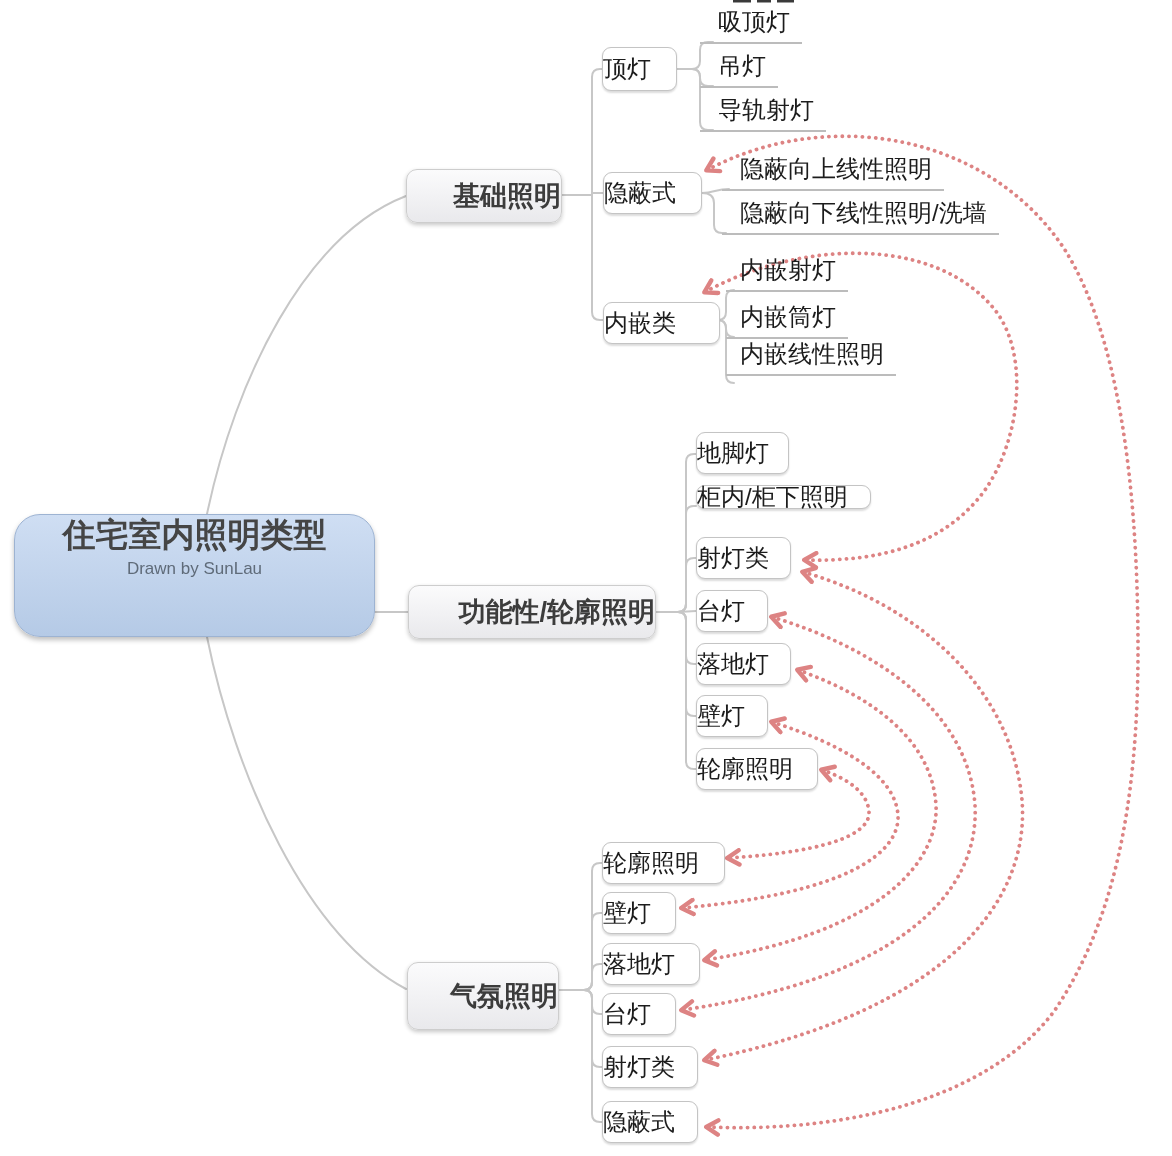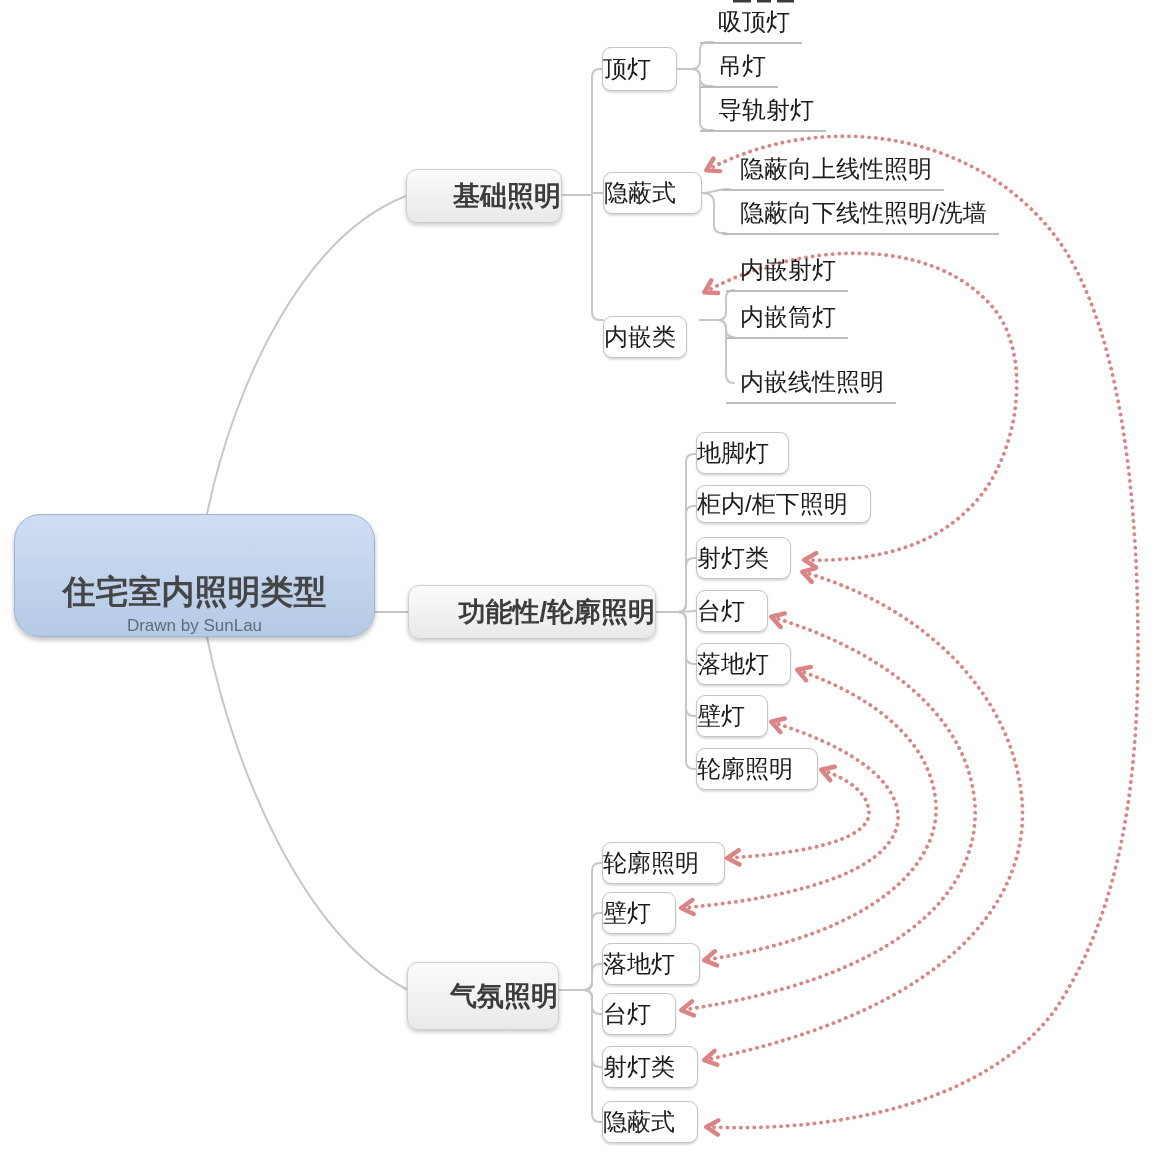--- a/index.html
+++ b/index.html
@@ -8,21 +8,21 @@
     font-family:"Liberation Sans","DejaVu Sans",sans-serif;
   }
   svg.wires{position:absolute;left:0;top:0;width:1172px;height:1156px;}
   .topic{position:absolute;box-sizing:border-box;display:flex;align-items:center;justify-content:center;white-space:nowrap;cursor:default;}
   
   .root{
     border-radius:26px;
     background:linear-gradient(#cfdef3,#b5cae6);
     border:1px solid #9db3d2;
     box-shadow:0 3px 5px rgba(0,0,0,.25);
-    flex-direction:column;justify-content:flex-end;
+    flex-direction:column;justify-content:flex-start;
   }
   .root .title{font-size:33px;font-weight:700;color:#454545;line-height:40px;}
   .root .subtitle{font-size:17px;color:#5f6b79;margin-top:4px;}
   
   .branch{
     border-radius:11px;
     background:linear-gradient(#fbfbfc,#e9e9ec);
     border:1.5px solid #cdcdcd;
     box-shadow:0 2px 4px rgba(0,0,0,.22);
     font-size:27px;font-weight:700;color:#3c3c3c;justify-content:flex-end;
@@ -127,39 +127,39 @@
   <div class="topic branch" style="left:407px;top:962px;width:152px;height:68px">
     <span>气氛照明</span>
   </div>
 
   <div class="topic box" style="left:602px;top:47px;width:75px;height:44px">
     <span>顶灯</span>
   </div>
   <div class="topic box" style="left:603px;top:172px;width:99px;height:42px">
     <span>隐蔽式</span>
   </div>
-  <div class="topic box" style="left:603px;top:316px;width:84px;height:42px">
+  <div class="topic box" style="left:603px;top:302px;width:117px;height:42px">
     <span>内嵌类</span>
   </div>
 
   <div class="leaf" style="left:700px;top:8px"><span>吸顶灯</span></div>
   <div class="leaf" style="left:700px;top:52px"><span>吊灯</span></div>
   <div class="leaf" style="left:700px;top:96px"><span>导轨射灯</span></div>
 
   <div class="leaf" style="left:722px;top:155px"><span>隐蔽向上线性照明</span></div>
   <div class="leaf" style="left:722px;top:199px"><span>隐蔽向下线性照明/洗墙</span></div>
 
   <div class="leaf r" style="left:726px;top:256px"><span>内嵌射灯</span></div>
   <div class="leaf r" style="left:726px;top:303px"><span>内嵌筒灯</span></div>
-  <div class="leaf r" style="left:726px;top:368px"><span>内嵌线性照明</span></div>
+  <div class="leaf r" style="left:726px;top:340px"><span>内嵌线性照明</span></div>
 
   <div class="topic box" style="left:696px;top:432px;width:93px;height:42px">
       <span>地脚灯</span>
     </div>
-  <div class="topic box" style="left:696px;top:485px;width:175px;height:38px">
+  <div class="topic box" style="left:696px;top:485px;width:175px;height:24px">
       <span>柜内/柜下照明</span>
     </div>
   <div class="topic box" style="left:696px;top:537px;width:95px;height:42px">
       <span>射灯类</span>
     </div>
   <div class="topic box" style="left:696px;top:590px;width:72px;height:42px">
       <span>台灯</span>
     </div>
   <div class="topic box" style="left:696px;top:643px;width:95px;height:42px">
       <span>落地灯</span>

